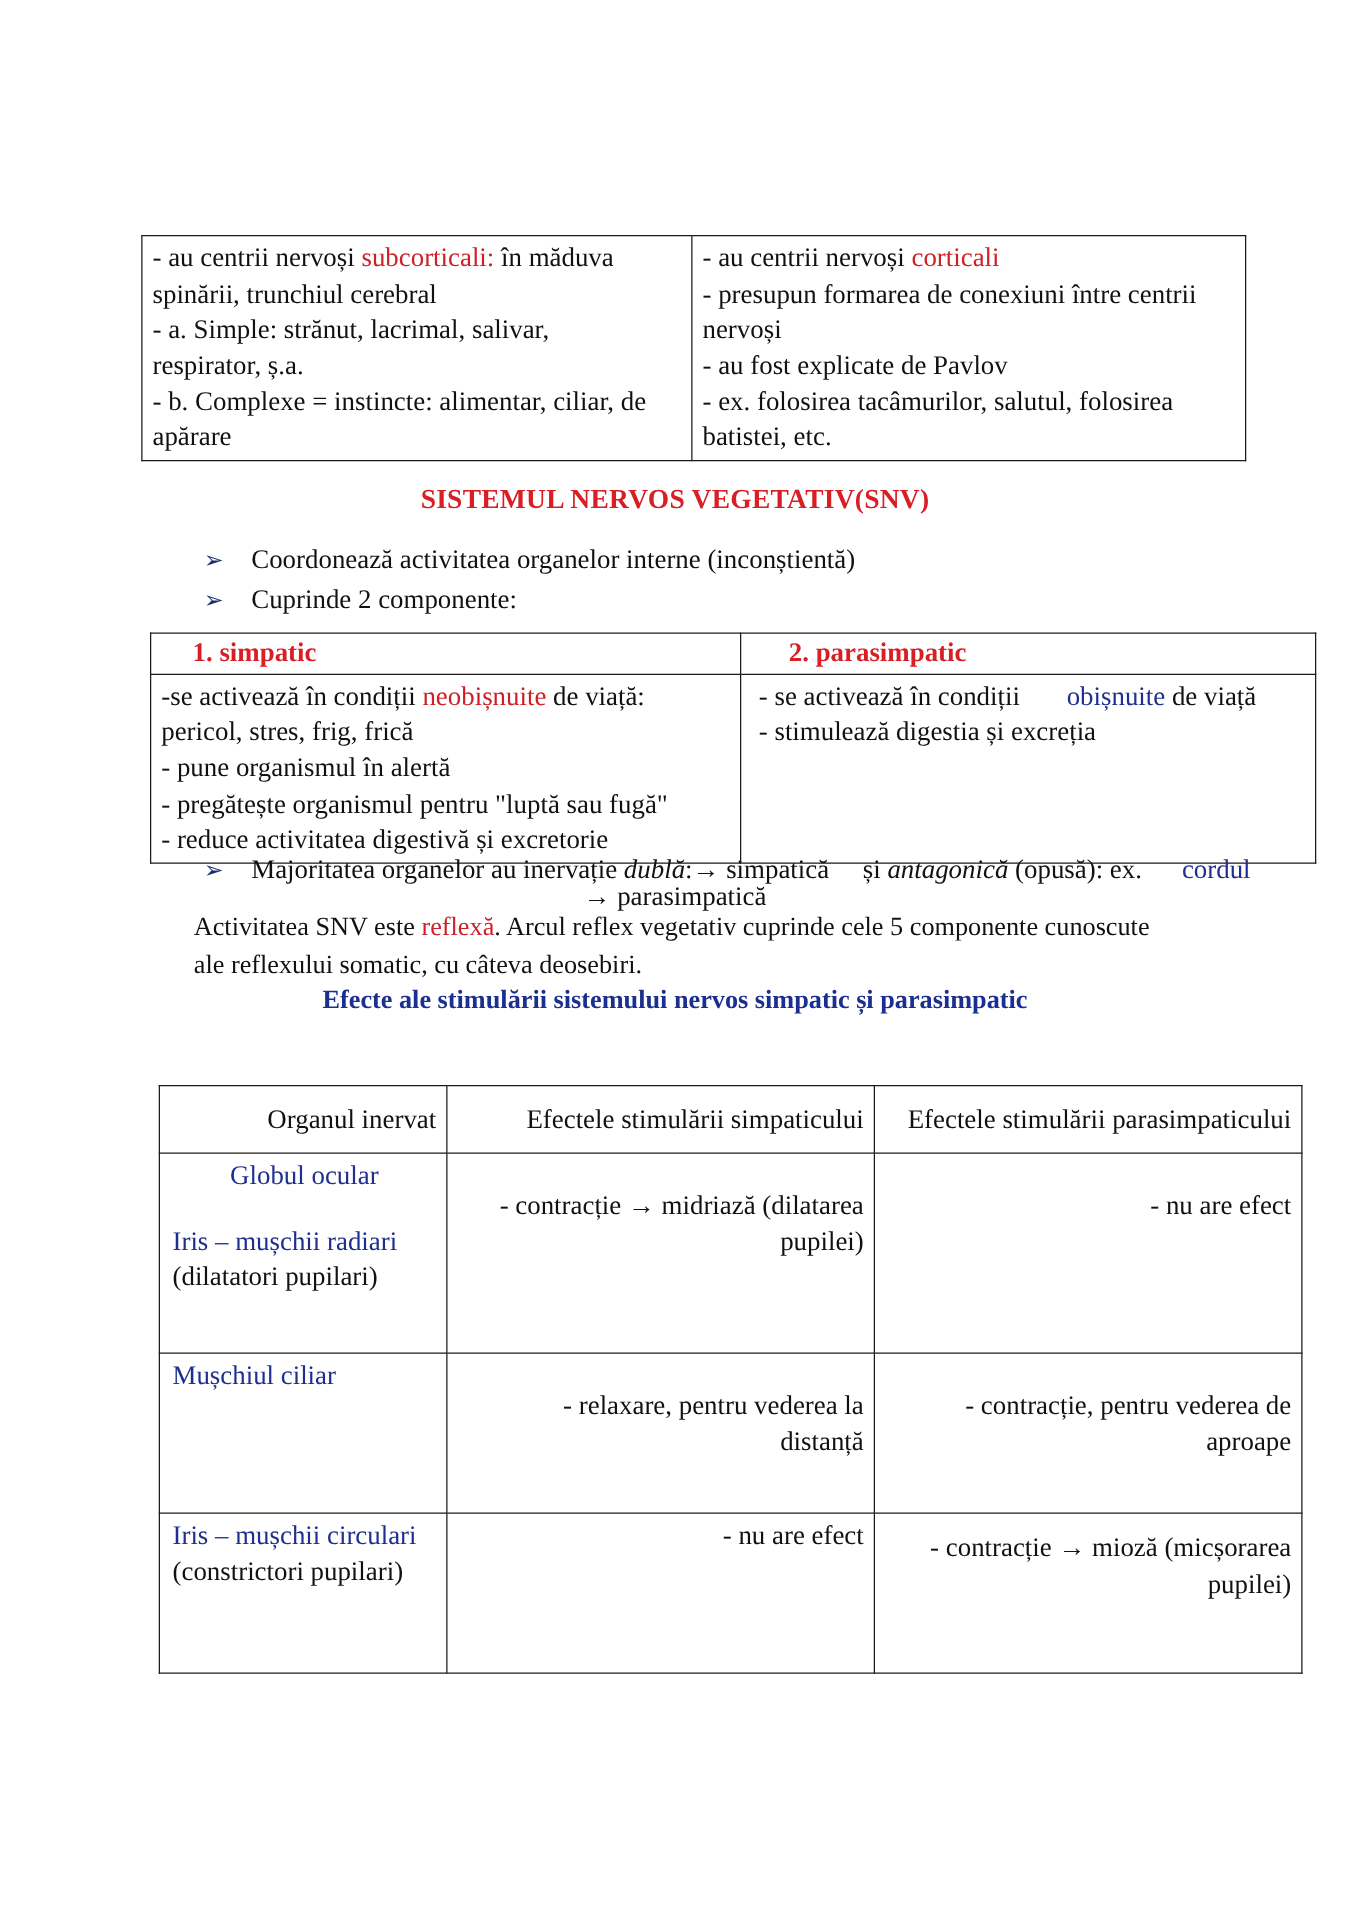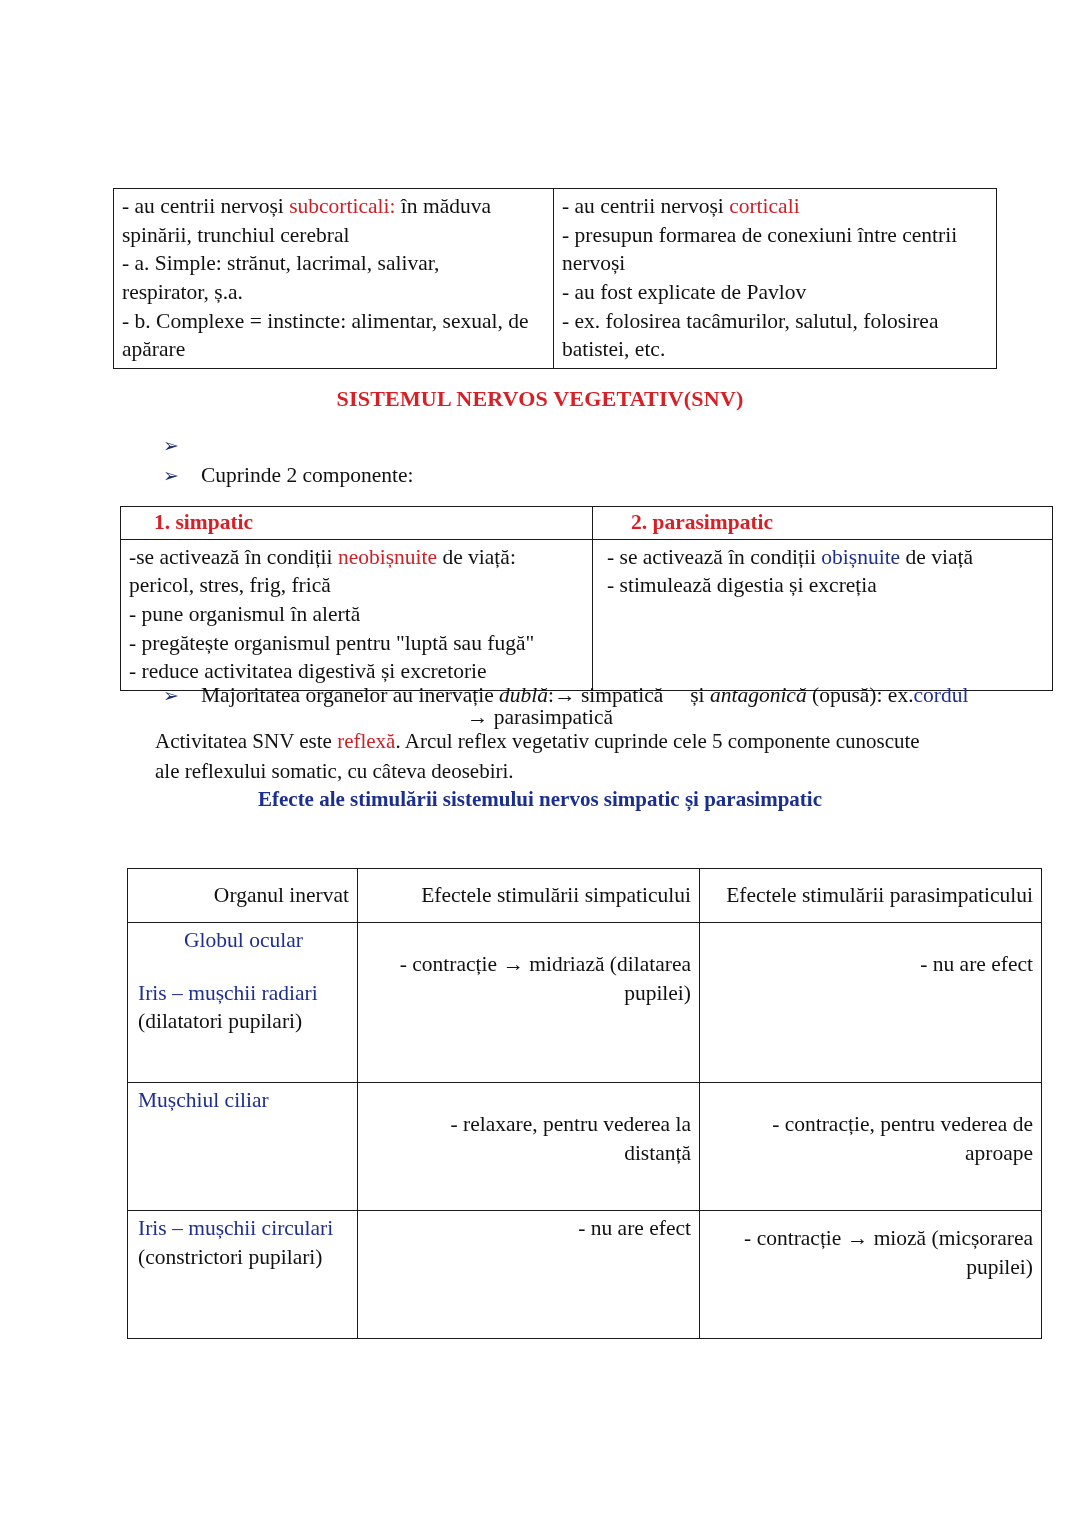--- a/index.html
+++ b/index.html
@@ -174,62 +174,63 @@
   .tbl3 tr.hrow td { height: 46px; vertical-align: middle; }
   .tbl3 td.left-cell {
     text-align: left;
     padding-left: 10px;
   }
   .tbl3 td p { margin: 0; }
 
   .red   { color: #cf2027; }
   .redhdr{ color: #d3323a; }
   .green { color: #2e9b70; }
-  .blue  { color: #1f2f8e; }
+  .blue  { color: #1f2f8e; margin-left: 32px; }
   .dark  { color: #111111; }
   .ital  { font-style: italic; }
 
   .sp-top-24 { display:block; height: 24px; }
   .sp-top-10 { display:block; height: 10px; }
 </style>
 </head>
 <body>
 
 <div class="page">
 
   <div class="tbl1-wrap">
     <table class="doc-tbl tbl1">
       <tbody>
           <tr>
         <td class="c1">
           <p><span>- au centrii nervoși </span><span class="red">subcorticali:</span><span> în măduva</span></p>
           <p>spinării, trunchiul cerebral</p>
           <p>- a. Simple: strănut, lacrimal, salivar,</p>
           <p>respirator, ș.a.</p>
-          <p>- b. Complexe = instincte: alimentar, sexual, de</p>
+          <p>- b. Complexe = instincte: alimentar, ciliar, de</p>
           <p>apărare</p>
         </td>
         <td class="c2">
           <p><span>- au centrii nervoși </span><span class="red">corticali</span></p>
           <p>- presupun formarea de conexiuni între centrii</p>
           <p>nervoși</p>
           <p>- au fost explicate de Pavlov</p>
           <p>- ex. folosirea tacâmurilor, salutul, folosirea</p>
           <p>batistei, etc.</p>
         </td>
       </tr>
     </tbody>
       </table>
   </div>
 
   <div class="snv-title">SISTEMUL NERVOS VEGETATIV(SNV)</div>
 
   <div class="bullets">
     <div class="bl">
       <span class="mark">➢</span>
+      <span>Coordonează activitatea organelor interne (inconștientă)</span>
     </div>
     <div class="bl">
       <span class="mark">➢</span>
       <span>Cuprinde 2 componente:</span>
     </div>
   </div>
 
   <div class="tbl2-wrap">
     <table class="doc-tbl tbl2">
       <tbody>

